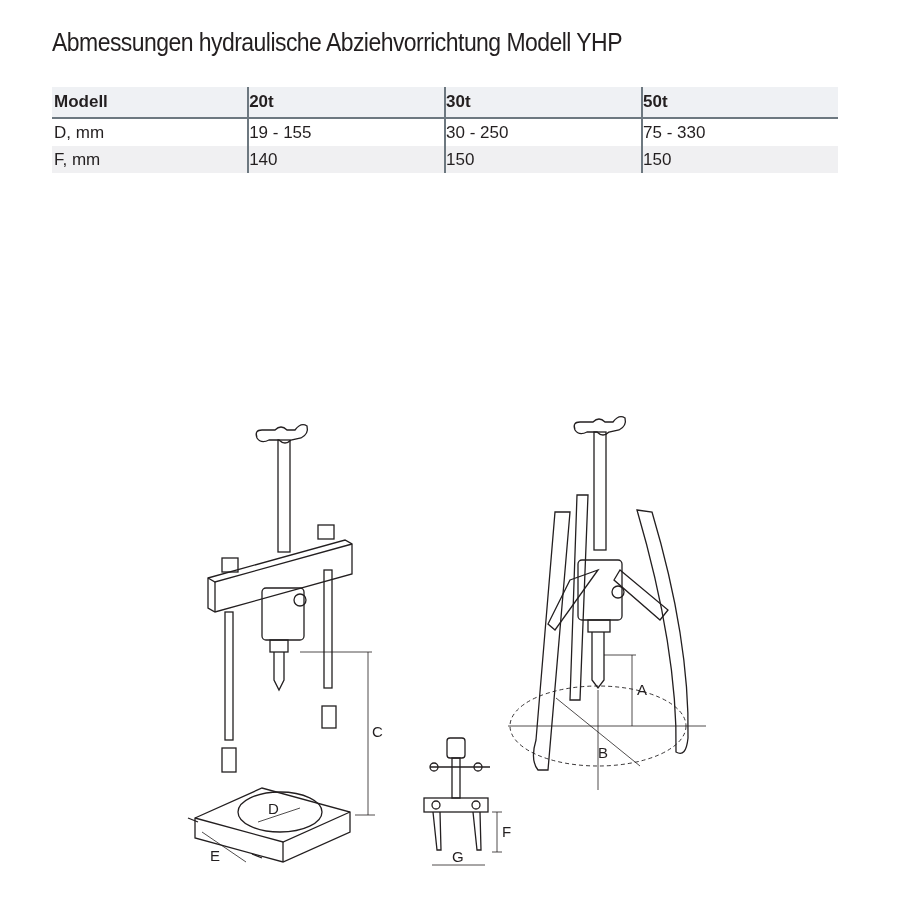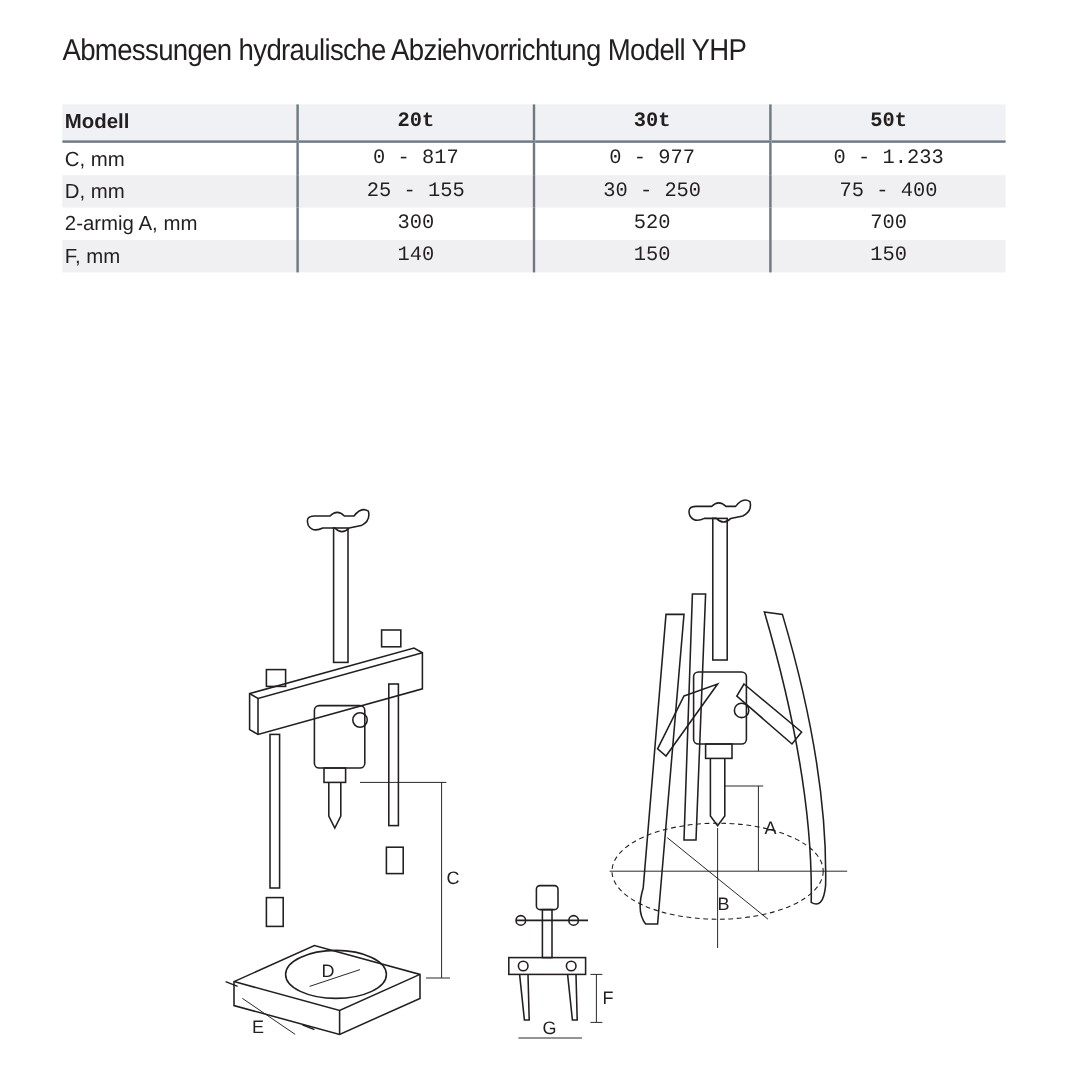--- a/index.html
+++ b/index.html
@@ -3,57 +3,45 @@
 <meta charset="utf-8">
 <style>
   html, body { margin:0; padding:0; background:#ffffff; }
   body { width:900px; height:900px; position:relative; overflow:hidden; font-family:"Liberation Sans", sans-serif; color:#231f20; }
   .title { position:absolute; left:52px; top:28px; font-size:25px; font-family:"Liberation Sans", sans-serif; letter-spacing:-0.6px; transform:scaleX(0.92); transform-origin:left; white-space:nowrap; }
   table { position:absolute; left:52px; top:87px; width:786px; border-collapse:collapse; font-size:17px; }
   th, td { height:27px; padding:0; line-height:27px; }
   thead tr { background:#eff1f4; }
   thead th { height:30px; line-height:30px; font-weight:bold; border-bottom:2px solid #6d7880; }
   th.first, td.first { text-align:left; padding-left:2px; width:194px; }
-  th.c, td.c { text-align:center; width:196px; border-left:2px solid #6d7880;font-family:Liberation Mono, monospace; }
+  th.c, td.c { text-align:left; width:196px; border-left:2px solid #6d7880; }
   tbody tr:nth-child(even) { background:#f0f0f2; }
   .drawings { position:absolute; left:0; top:390px; width:900px; height:510px; }
   .lbl { font-family:"Liberation Sans", sans-serif; font-size:15px; fill:#231f20; }
 </style>
 </head>
 <body>
 
 <div class="title">Abmessungen hydraulische Abziehvorrichtung Modell YHP</div>
 
 <table>
   <thead>
     <tr>
       <th class="first">Modell</th>
       <th class="c">20t</th>
       <th class="c">30t</th>
       <th class="c">50t</th>
     </tr>
   </thead>
   <tbody>
     <tr>
-        <td class="first">C, mm</td>
-        <td class="c">0 - 817</td>
-        <td class="c">0 - 977</td>
-        <td class="c">0 - 1.233</td>
-      </tr>
-    <tr>
         <td class="first">D, mm</td>
-        <td class="c">25 - 155</td>
+        <td class="c">19 - 155</td>
         <td class="c">30 - 250</td>
-        <td class="c">75 - 400</td>
-      </tr>
-    <tr>
-        <td class="first">2-armig A, mm</td>
-        <td class="c">300</td>
-        <td class="c">520</td>
-        <td class="c">700</td>
+        <td class="c">75 - 330</td>
       </tr>
     <tr>
         <td class="first">F, mm</td>
         <td class="c">140</td>
         <td class="c">150</td>
         <td class="c">150</td>
       </tr>
   </tbody>
 </table>
 

